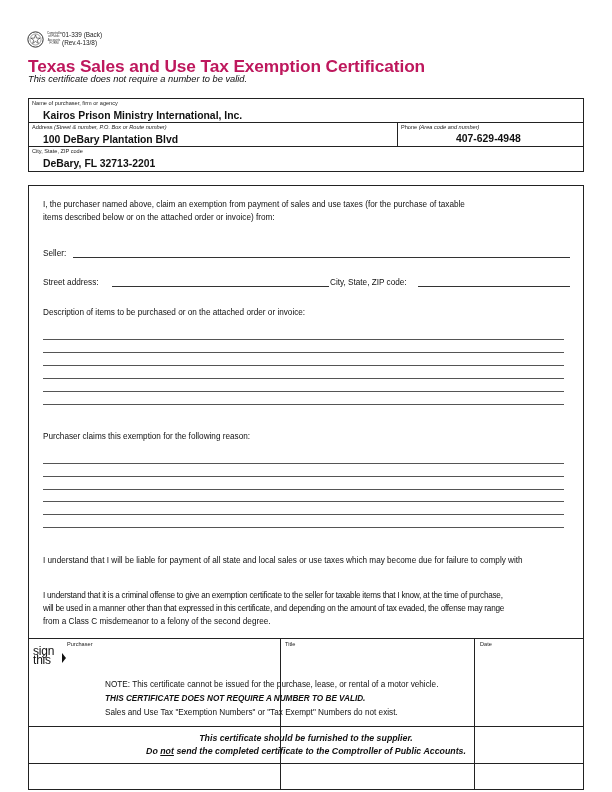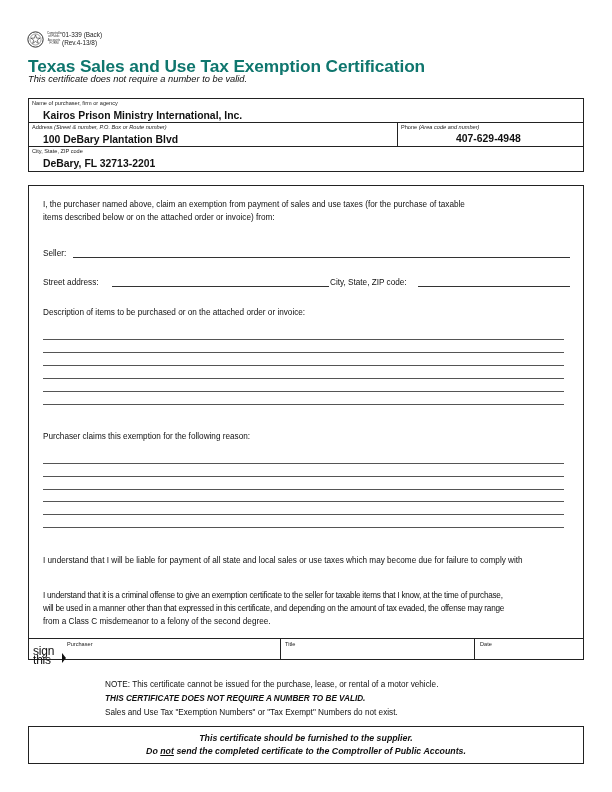--- a/index.html
+++ b/index.html
@@ -4,35 +4,35 @@
 <style>
   * { box-sizing: border-box; margin: 0; padding: 0; }
   html, body { width: 612px; height: 792px; background: #ffffff; }
   body { position: relative; font-family: "Liberation Sans", sans-serif; color: #111; overflow: hidden; }
   .abs { position: absolute; }
 
   
   .logo { left: 27px; top: 31px; width: 17px; height: 17px; }
   .logo-caption { left: 47px; top: 32px; font-size: 3px; line-height: 3.3px; color: #333; width: 14px; text-align: center; }
   .formnum { left: 62px; top: 31px; font-size: 6.4px; line-height: 8px; color: #222; }
-  .title { left: 28px; top: 56px; font-size: 17.3px; font-weight: bold; letter-spacing: -0.1px; color: #0f766e; }
+  .title { left: 28px; top: 56px; font-size: 17.3px; font-weight: bold; letter-spacing: -0.1px; color: #be185d; }
   .subtitle { left: 28px; top: 74px; font-size: 9.3px; font-style: italic; color: #111; }
 
   
   .pbox { left: 28px; top: 98px; width: 556px; height: 74px; border: 1px solid #222; }
   .pbox .row { position: absolute; left: 0; right: 0; border-bottom: 1px solid #222; }
   .pbox .row:last-child { border-bottom: none; }
   .lbl { font-size: 5.6px; color: #222; position: absolute; left: 3px; top: 1px; white-space: nowrap; }
   .lbl i { font-style: italic; }
   .val { font-size: 10.4px; font-weight: bold; position: absolute; left: 14px; top: 11px; white-space: nowrap; color: #111; }
   .phone-cell { position: absolute; left: 368px; top: 0; bottom: 0; right: 0; border-left: 1px solid #222; }
   .phone-cell .val { left: 58px; top: 10px; }
 
   
-  .mbox { left: 28px; top: 185px; width: 556px; height: 475px; border: 1px solid #222; }
+  .mbox { left: 28px; top: 185px; width: 556px; height: 605px; border: 1px solid #222; }
   .txt { font-size: 8.2px; line-height: 13.3px; color: #111; position: absolute; white-space: nowrap; }
   .uline { position: absolute; height: 0; border-bottom: 1px solid #333; }
   .dline { position: absolute; left: 14px; width: 521px; height: 0; border-bottom: 1px solid #555; }
   .italic-block { letter-spacing: -0.25px; }
 
   .sign-row { position: absolute; left: 0; right: 0; top: 452px; bottom: 0; border-top: 1px solid #222; }
   .sign-cell { position: absolute; top: 0; bottom: 0; }
   .sign-cell .cap { position: absolute; top: 2px; font-size: 5.6px; color: #222; }
   .sign-here { position: absolute; left: 4px; top: 8px; font-size: 12px; font-weight: 400; line-height: 8.5px; letter-spacing: -0.2px; }
   .sign-arrow { position: absolute; left: 33px; top: 14px; width: 0; height: 0; border-top: 5px solid transparent; border-bottom: 5px solid transparent; border-left: 4px solid #111; }

